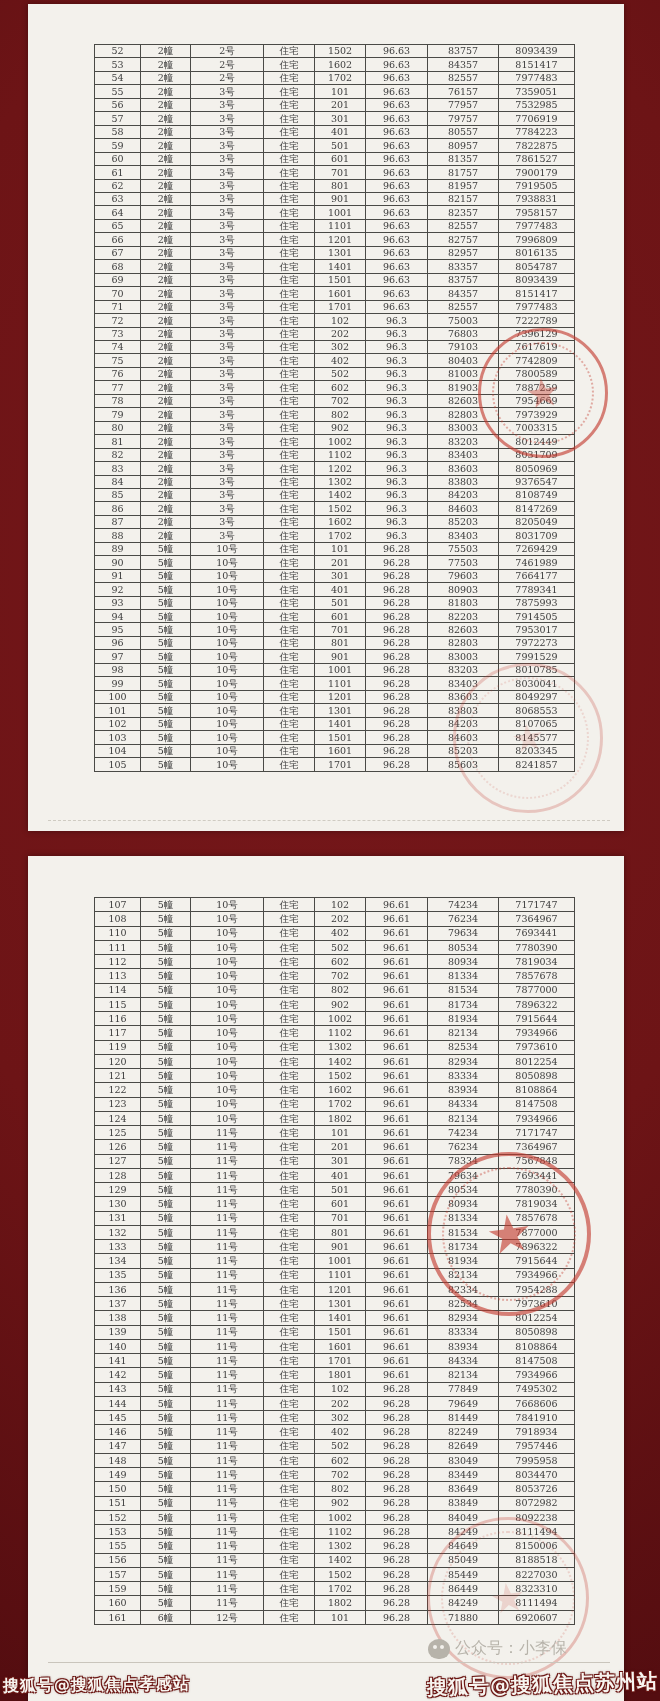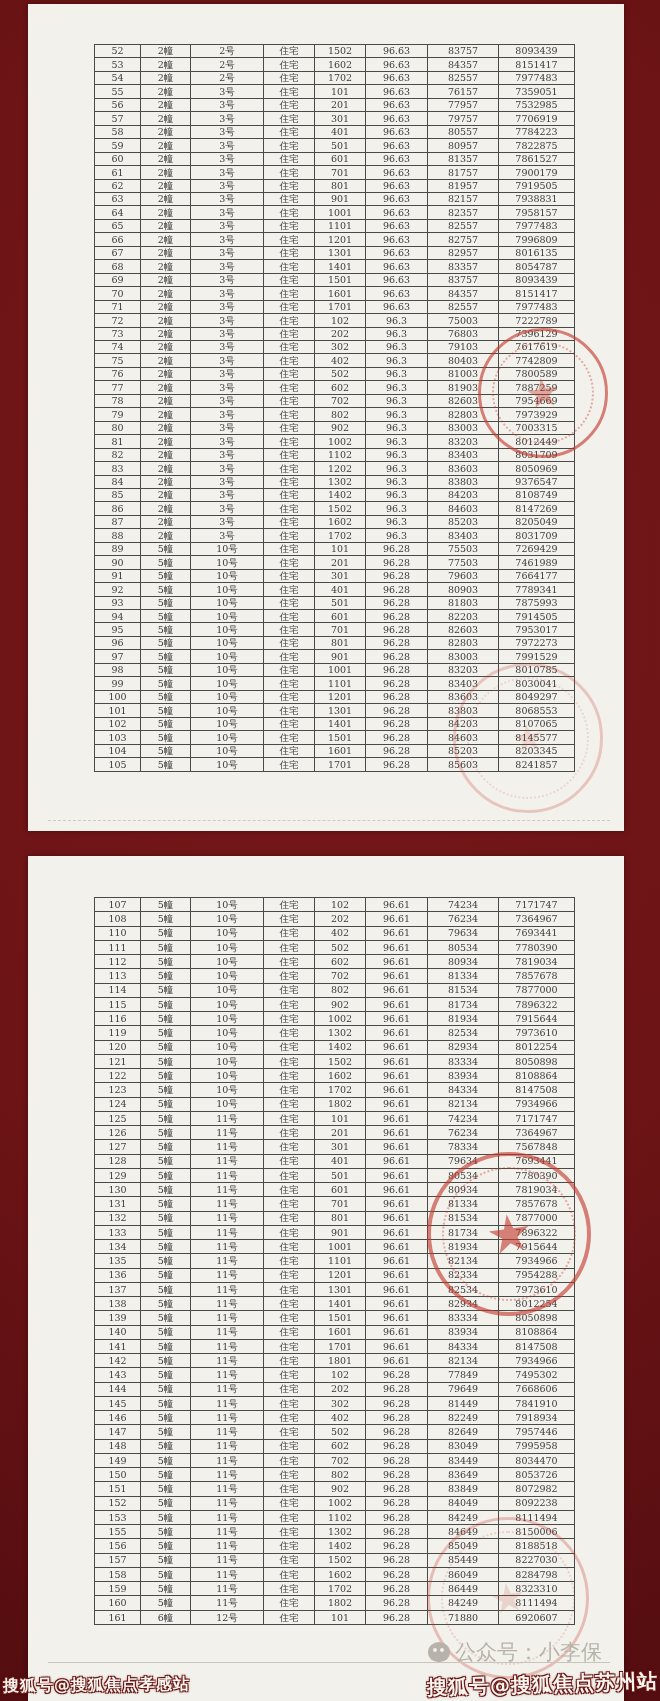--- a/index.html
+++ b/index.html
@@ -55,21 +55,21 @@
   .stamp-a .stamp-star{font-size:40px;opacity:.55;}
   .stamp-b{left:425px;top:659px;width:144px;height:144px;opacity:.38;}
   .stamp-b .stamp-star{font-size:38px;opacity:.5;}
   .stamp-c{left:399px;top:296px;width:156px;height:156px;border-width:4px;}
   .stamp-c .stamp-star{font-size:52px;opacity:.85;}
   .stamp-d{left:399px;top:661px;width:156px;height:156px;opacity:.45;}
   .stamp-d .stamp-star{font-size:40px;opacity:.5;}
 
   .wechat-footer{
     position:absolute;left:428px;top:1638px;width:232px;overflow:hidden;
-    color:var(--footer-gray);font-size:21px;white-space:nowrap;
+    color:var(--footer-gray);font-size:16px;white-space:nowrap;
     font-family:"DejaVu Sans","Liberation Sans",sans-serif;
     display:flex;align-items:center;gap:5px;
   }
   .wx-icon{
     display:inline-block;width:22px;height:20px;border-radius:50% 50% 46% 46%;
     background:var(--footer-gray);position:relative;flex:0 0 auto;
   }
   .wx-icon::before,.wx-icon::after{
     content:"";position:absolute;top:6px;width:4px;height:4px;border-radius:50%;background:var(--paper);
   }
@@ -750,20 +750,30 @@
           <td>116</td>
           <td>5幢</td>
           <td>10号</td>
           <td>住宅</td>
           <td>1002</td>
           <td>96.61</td>
           <td>81934</td>
           <td>7915644</td>
         </tr>
         <tr>
+          <td>117</td>
+          <td>5幢</td>
+          <td>10号</td>
+          <td>住宅</td>
+          <td>1102</td>
+          <td>96.61</td>
+          <td>82134</td>
+          <td>7934966</td>
+        </tr>
+        <tr>
           <td>119</td>
           <td>5幢</td>
           <td>10号</td>
           <td>住宅</td>
           <td>1302</td>
           <td>96.61</td>
           <td>82534</td>
           <td>7973610</td>
         </tr>
         <tr>
@@ -1128,30 +1138,20 @@
         </tr>
         <tr>
           <td>157</td>
           <td>5幢</td>
           <td>11号</td>
           <td>住宅</td>
           <td>1502</td>
           <td>96.28</td>
           <td>85449</td>
           <td>8227030</td>
-        </tr>
-        <tr>
-          <td>158</td>
-          <td>5幢</td>
-          <td>11号</td>
-          <td>住宅</td>
-          <td>1602</td>
-          <td>96.28</td>
-          <td>86049</td>
-          <td>8284798</td>
         </tr>
         <tr>
           <td>159</td>
           <td>5幢</td>
           <td>11号</td>
           <td>住宅</td>
           <td>1702</td>
           <td>96.28</td>
           <td>86449</td>
           <td>8323310</td>

